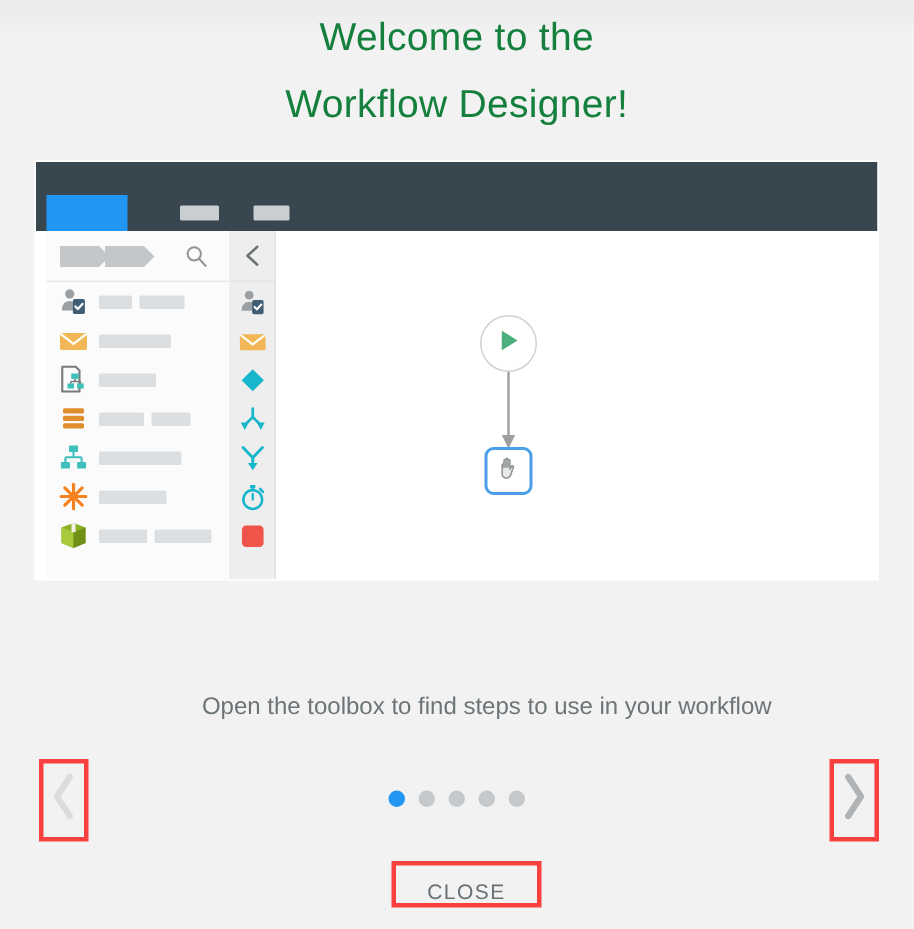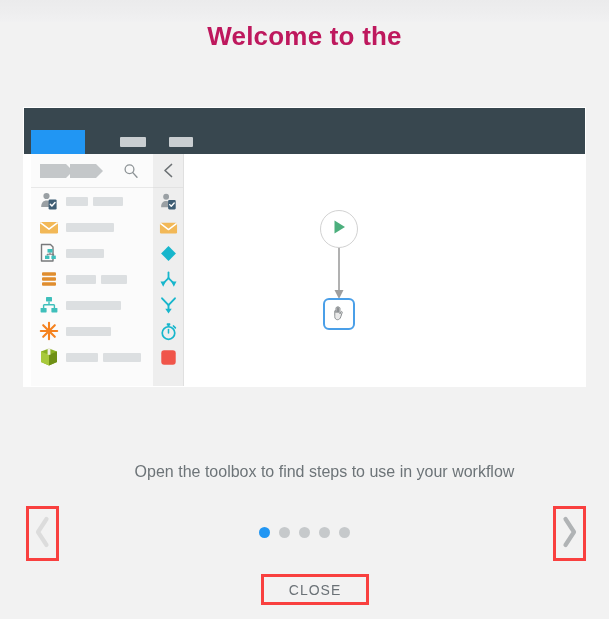--- a/index.html
+++ b/index.html
@@ -28,25 +28,24 @@
 
   
   .title-block {
     position: absolute;
     left: 0; top: 2px;
     width: 609px;
     text-align: center;
   }
   .title-line {
     font-size: 26px;
-    color: #be185d;
-    font-weight: 700;
+    color: #15803d;
+    font-weight: 400;
     line-height: 45px;
     letter-spacing: 0.2px;
-    margin-top: 12px;
   }
 
   
   .illus {
     position: absolute;
     left: 24px; top: 108px;
     width: 561px; height: 278px;
     background: #ffffff;
     box-shadow: 0 0 0 1px #ffffff;
     overflow: hidden;
@@ -230,43 +229,44 @@
     justify-content: center;
     background: transparent;
   }
   .arrow-box.left { left: 26px; }
   .arrow-box.right { left: 553px; }
 
   
   .close-box {
     position: absolute;
     left: 261px; top: 574px;
-    width: 108px; height: 31px;
+    width: 100px; height: 31px;
     border: 3px solid #f9403f;
     box-sizing: border-box;
     background: transparent;
     display: flex;
-    align-items: center;
+    align-items: flex-end;
     justify-content: center;
   }
   .close-label {
     font-size: 14px;
     color: #6a7176;
     letter-spacing: 1px;
   }
 </style>
 </head>
 <body>
 
 <div class="top-strip"></div>
 
 <div class="dialog">
 
   <div class="title-block">
     <div class="title-line">Welcome to the</div>
+    <div class="title-line">Workflow Designer!</div>
   </div>
 
   <div class="illus">
 
     <div class="app-header">
       <div class="tab-active"></div>
       <div class="tab-ph t1"></div>
       <div class="tab-ph t2"></div>
     </div>
 

